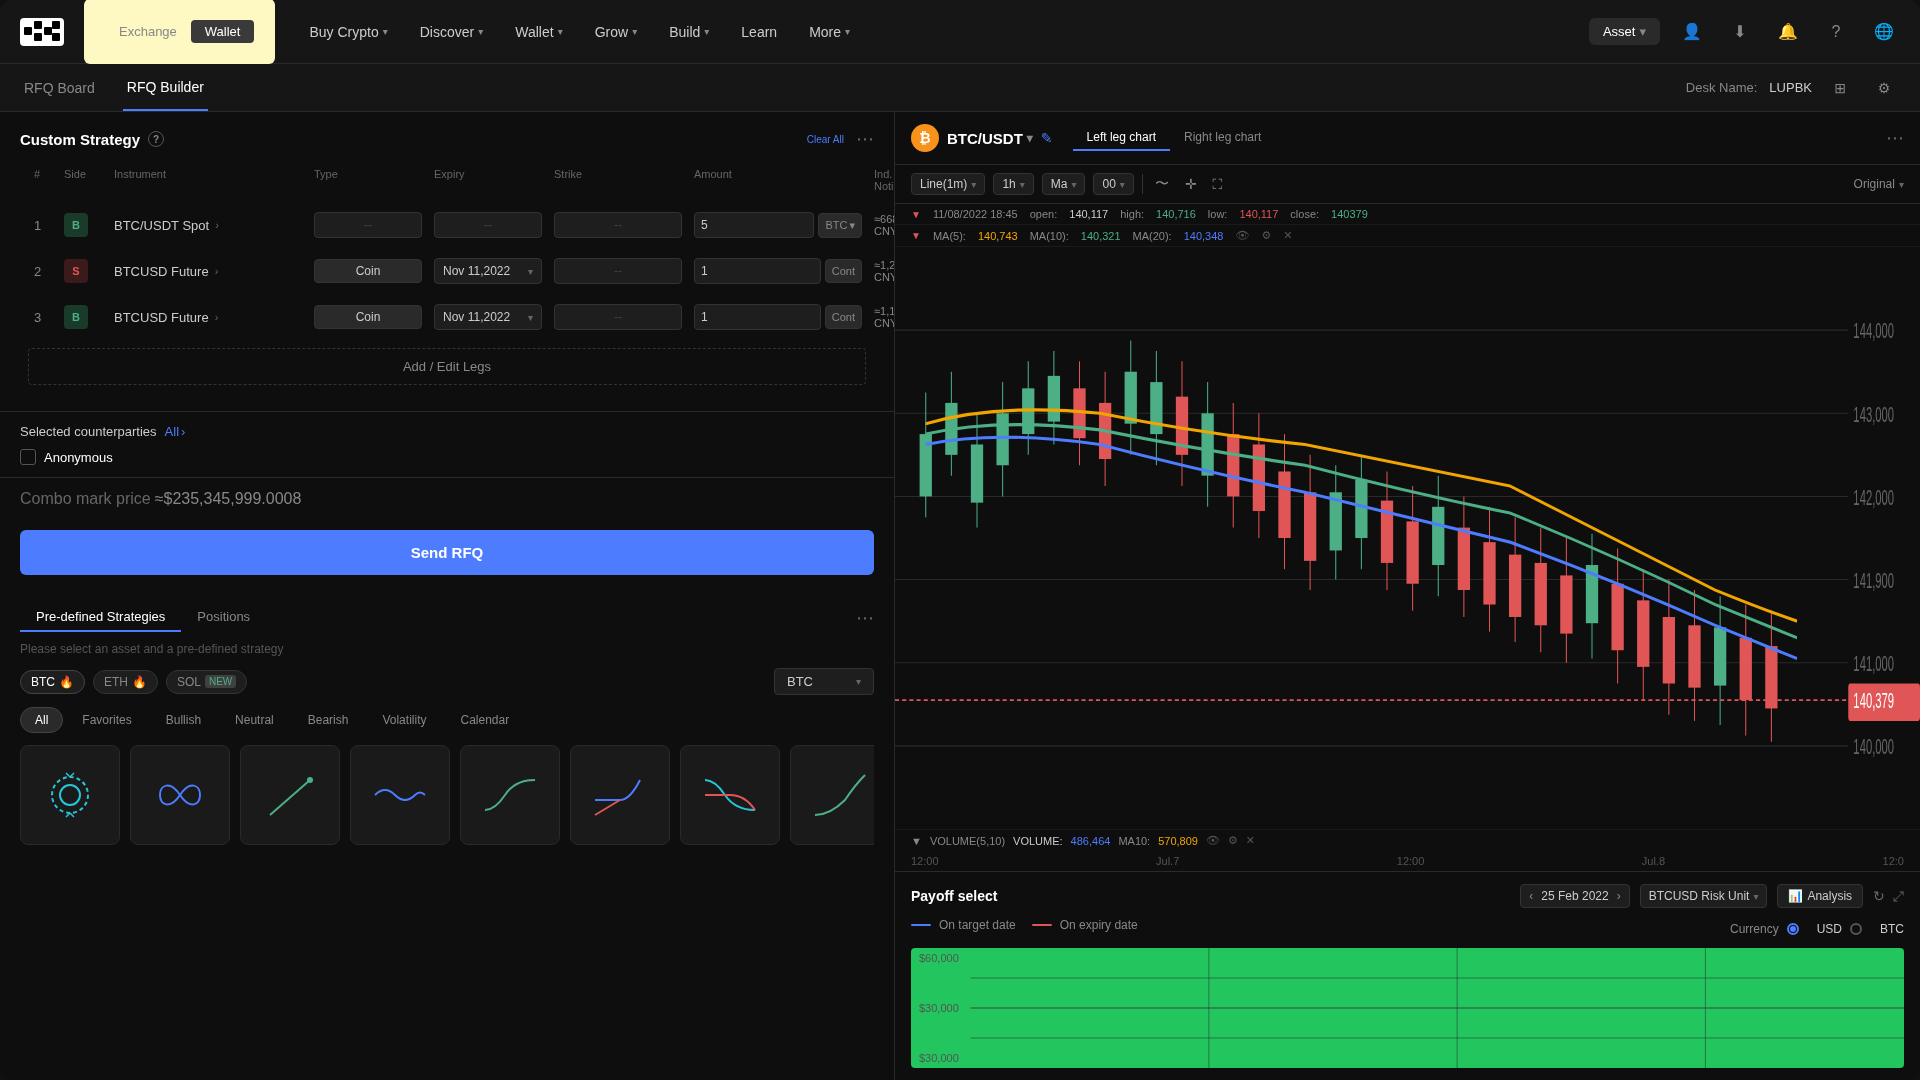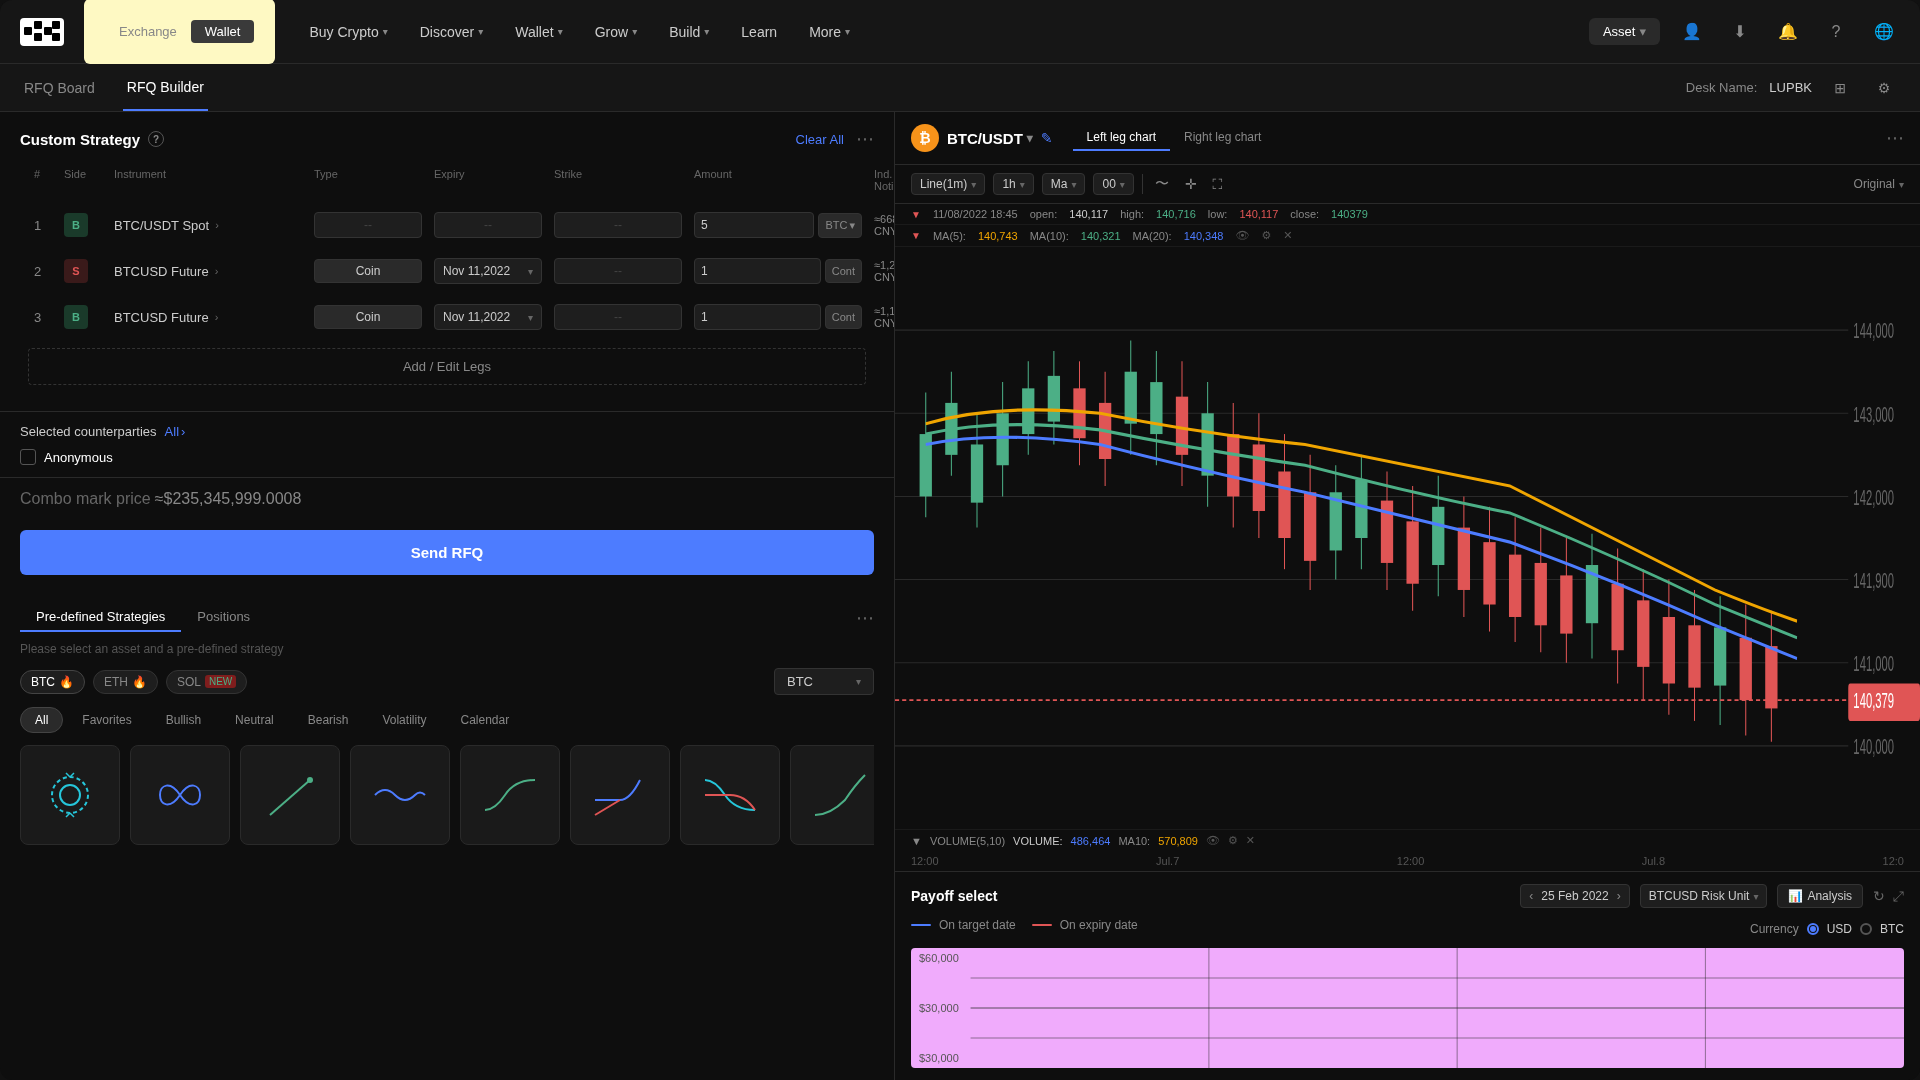--- a/index.html
+++ b/index.html
@@ -187,21 +187,21 @@
       border: 1px solid #555;
       display: flex;
       align-items: center;
       justify-content: center;
       font-size: 10px;
       color: #888;
       cursor: pointer;
     }
     .clear-all {
       color: #4d7cff;
-      font-size: 13px;
+      font-size: 10px;
       cursor: pointer;
     }
     .section-actions {
       display: flex;
       align-items: center;
       gap: 12px;
     }
     .menu-dots { color: #666; cursor: pointer; font-size: 18px; }
 
     
@@ -449,21 +449,21 @@
       color: #888;
       border: 1px solid #333;
     }
     .chip.active {
       background: #1e1e1e;
       color: #fff;
       border: 1px solid #444;
     }
     .chip-fire { color: #ff6b35; }
     .chip-new {
-      background: #7f1d1d;
+      background: #404040;
       color: #4caf86;
       font-size: 10px;
       padding: 1px 4px;
       border-radius: 3px;
     }
     .right-select {
       background: #1e1e1e;
       border: 1px solid #333;
       border-radius: 4px;
       padding: 5px 12px;
@@ -745,21 +745,21 @@
     .payoff-currency {
       display: flex;
       align-items: center;
       gap: 8px;
       margin-left: auto;
     }
     .currency-label { font-size: 12px; color: #888; }
     .currency-radio {
       display: flex;
       align-items: center;
-      gap: 8px;
+      gap: 18px;
       font-size: 12px;
       color: #ccc;
     }
     .radio-dot {
       width: 12px;
       height: 12px;
       border-radius: 50%;
       border: 2px solid #4d7cff;
       display: flex;
       align-items: center;
@@ -768,21 +768,21 @@
     .radio-filled {
       width: 6px;
       height: 6px;
       background: #4d7cff;
       border-radius: 50%;
     }
     .radio-empty { border-color: #555; }
     .payoff-chart-area {
       height: 120px;
       position: relative;
-      background: #f0abfc;
+      background: #22c55e;
       border-radius: 4px;
     }
     .payoff-y-labels {
       position: absolute;
       left: 0;
       top: 0;
       bottom: 0;
       width: 60px;
       display: flex;
       flex-direction: column;

